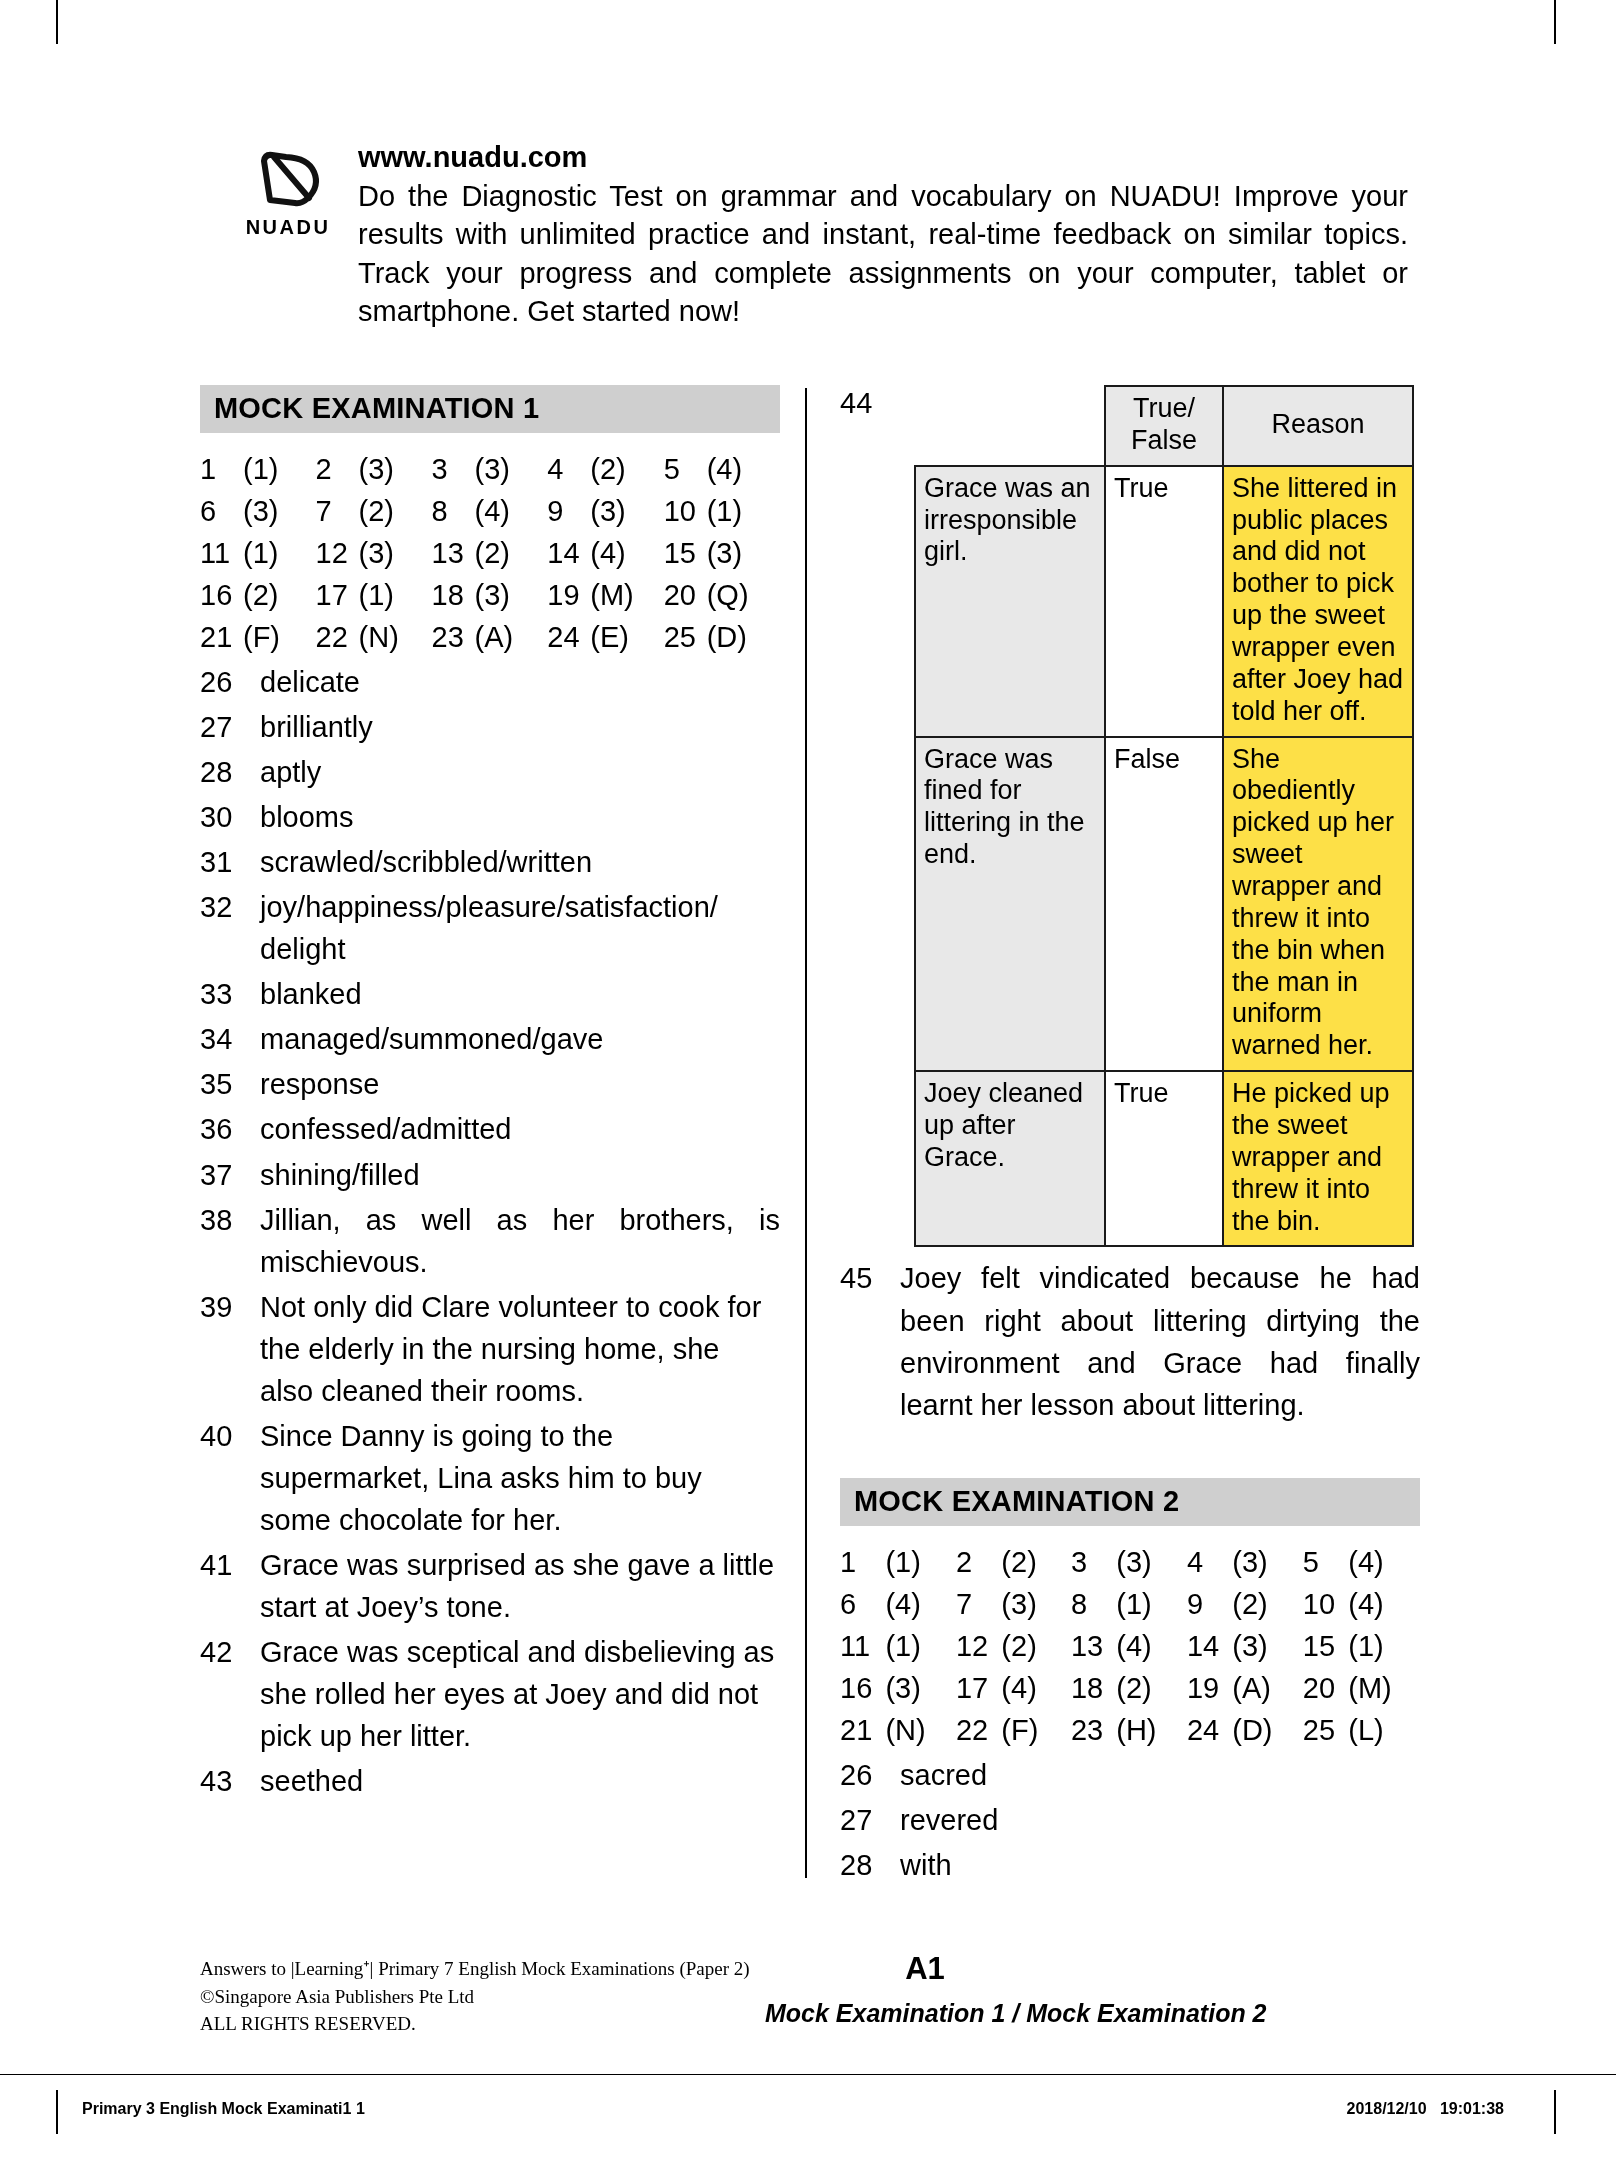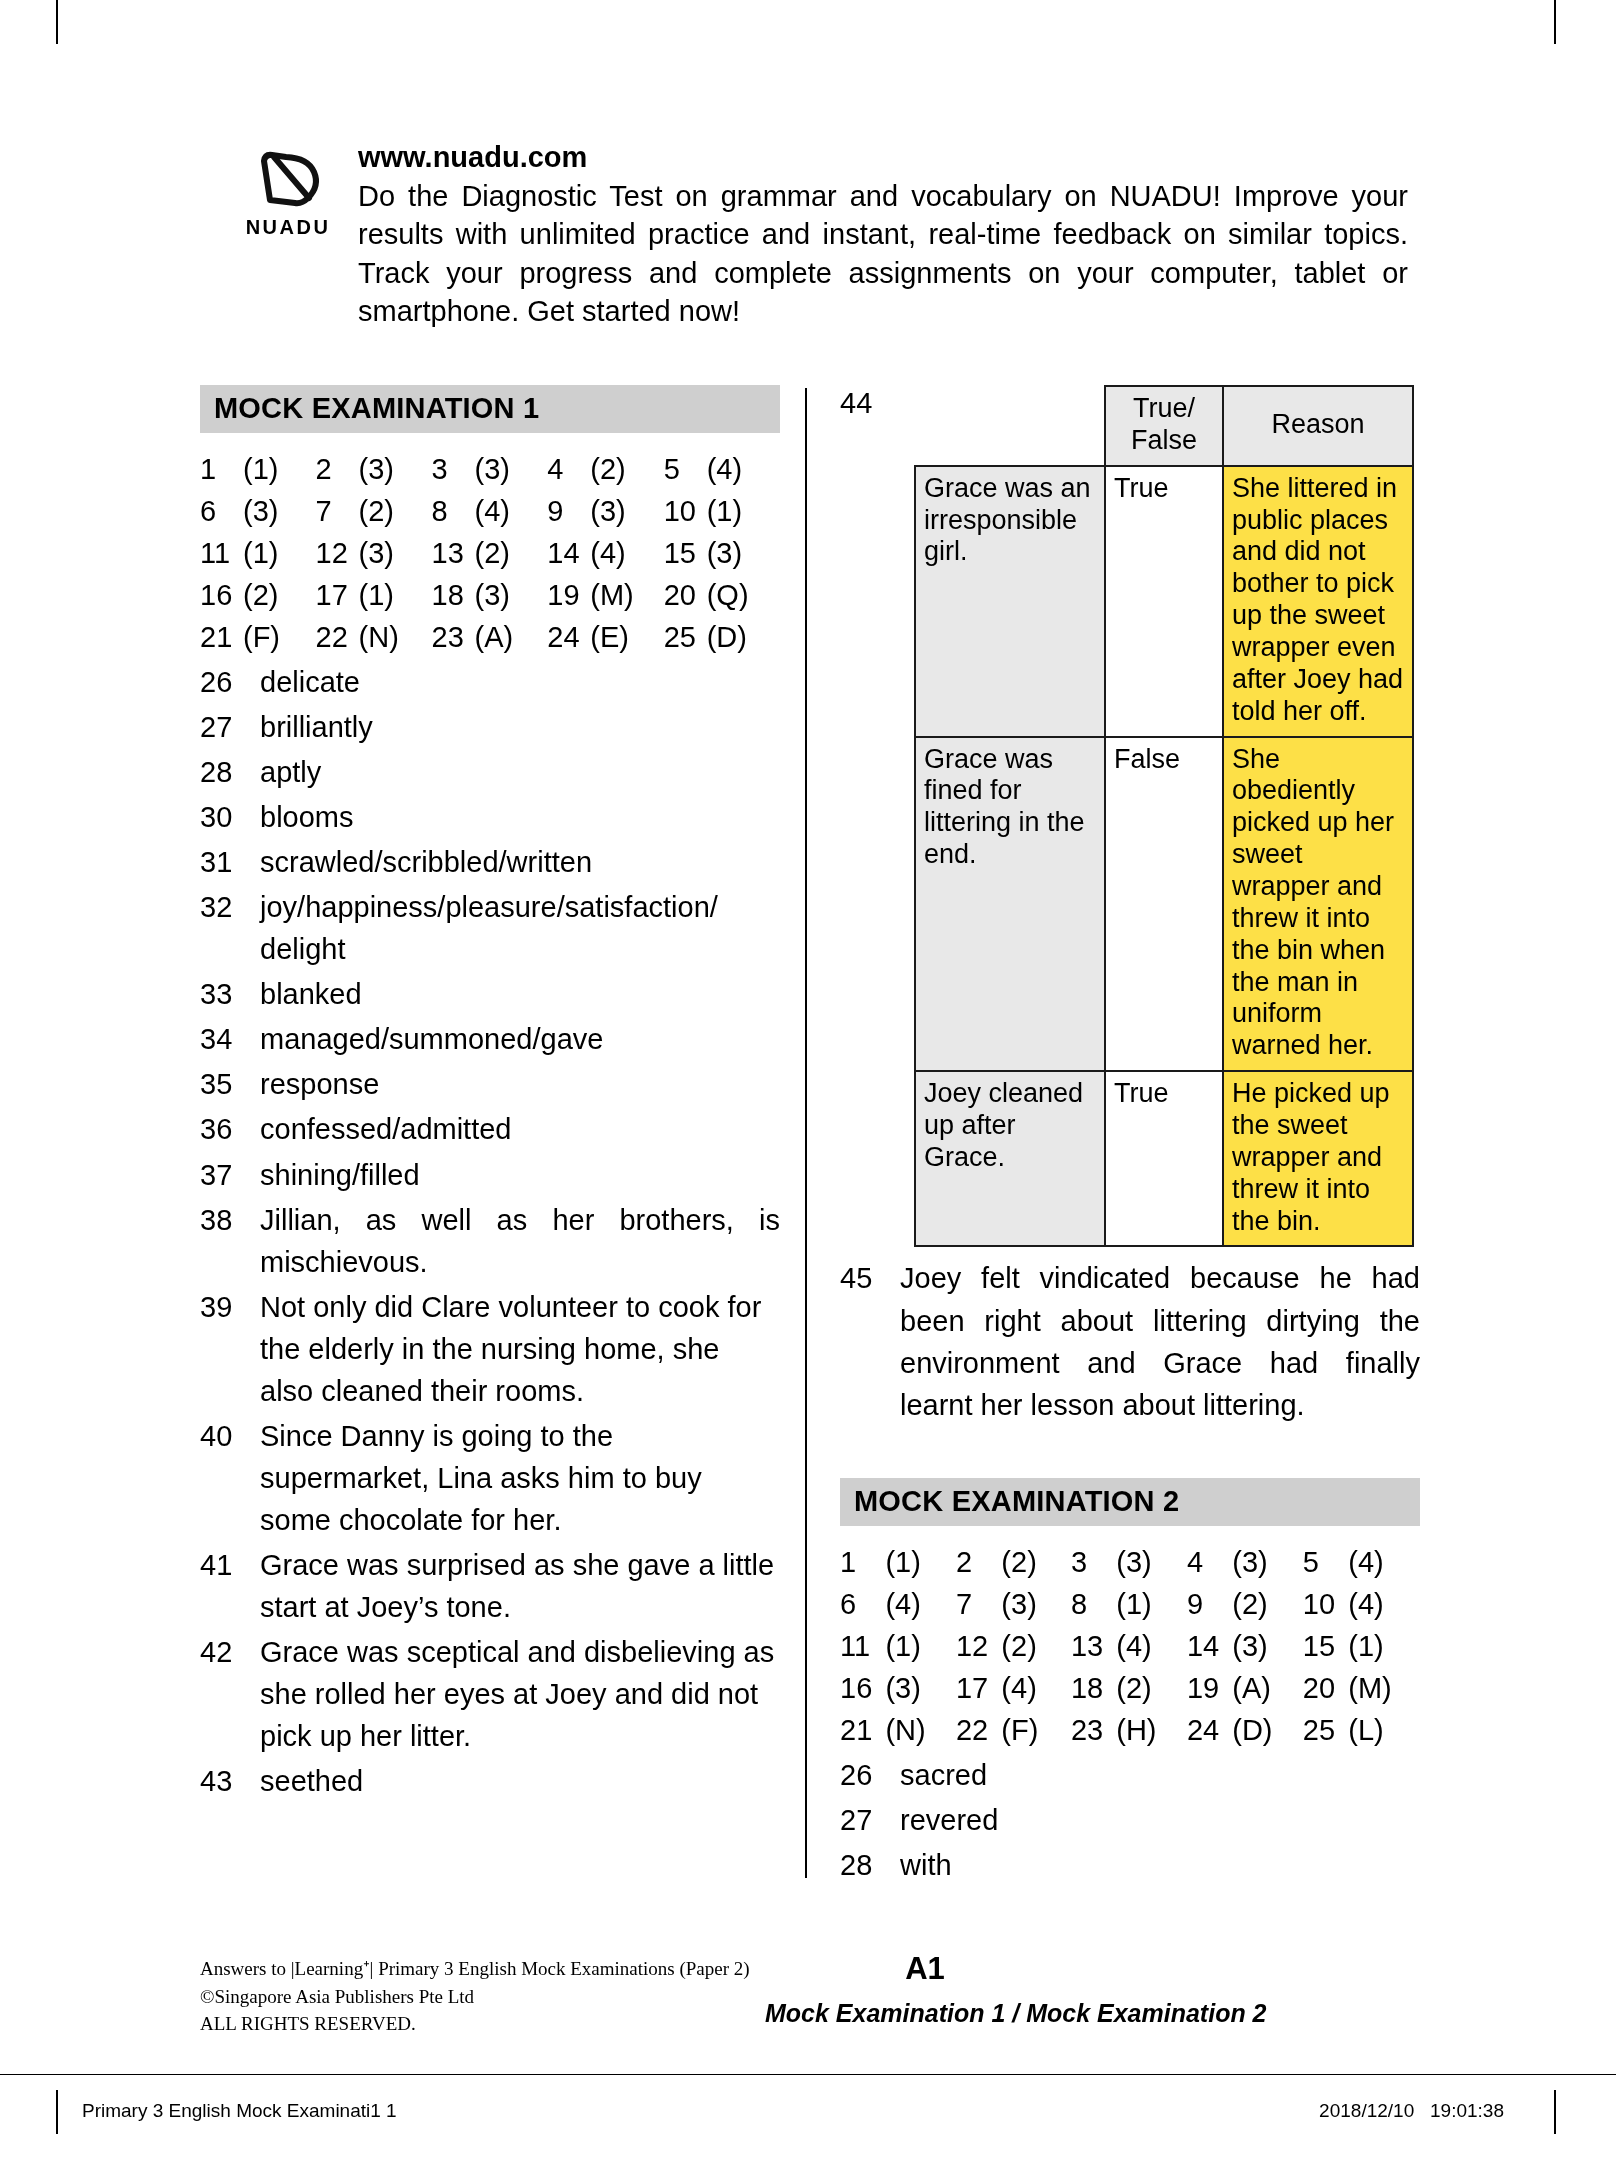--- a/index.html
+++ b/index.html
@@ -233,21 +233,22 @@
     white-space: nowrap;
   }
 
   
   .strip {
     position: absolute;
     left: 0px;
     top: 2100px;
     width: 1564px;
     height: 40px;
-    font-size: 19px;
+    font-size: 16px;
+    font-weight: bold;
   }
   .strip-left {
     position: absolute;
     left: 82px;
     top: 0px;
   }
   .strip-right {
     position: absolute;
     right: 60px;
     top: 0px;
@@ -541,21 +542,21 @@
         <div class="ans-item">
             <span class="ans-num">28</span>
             <span class="ans-txt">with</span>
           </div>
       </div>
     </div>
   </div>
 
   <div class="footer">
     <div class="footer-left">
-      <div>Answers to |Learning⁺| Primary 3 English Mock Examinations (Paper 2)</div>
+      <div>Answers to |Learning⁺| Primary 7 English Mock Examinations (Paper 2)</div>
       <div>©Singapore Asia Publishers Pte Ltd</div>
       <div>ALL RIGHTS RESERVED.</div>
     </div>
     <div class="footer-center">
       <span class="page-id">A1</span>
       <span class="footer-title">Mock Examination 1 / Mock Examination 2</span>
     </div>
   </div>
 
   <div class="strip">

